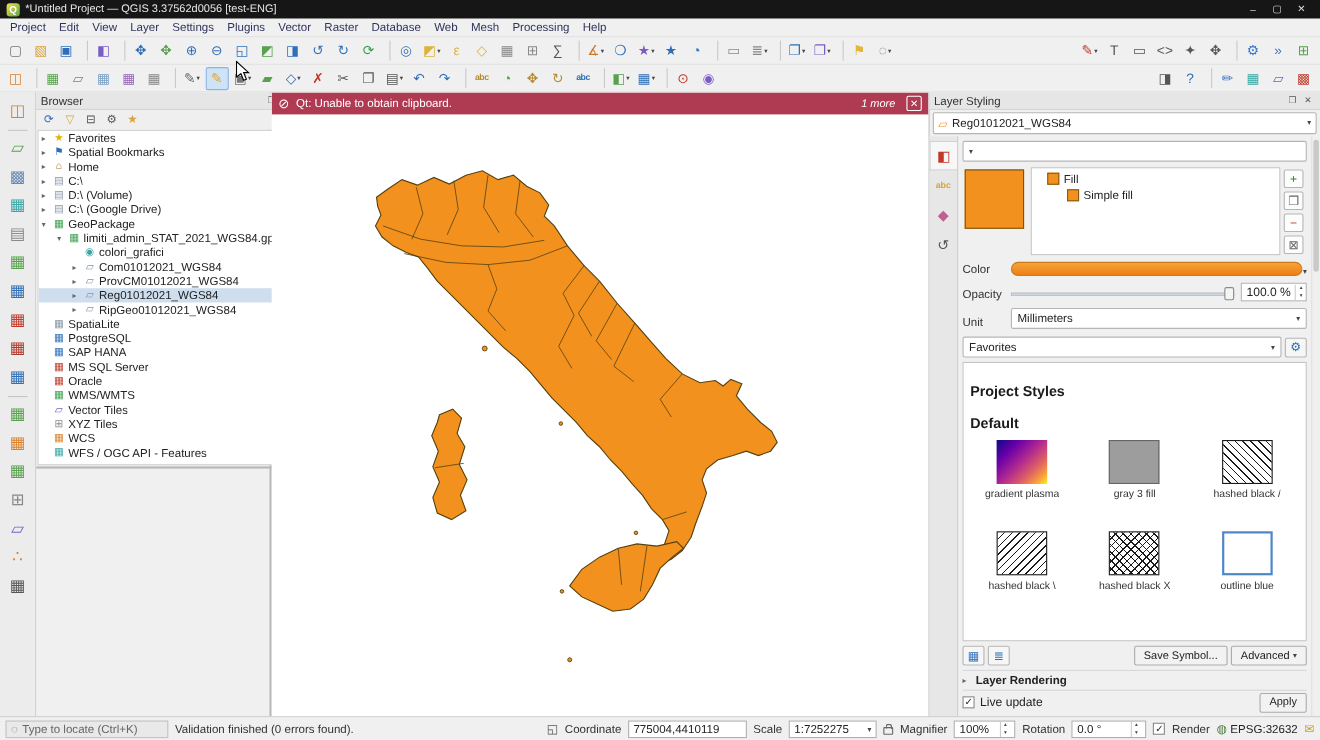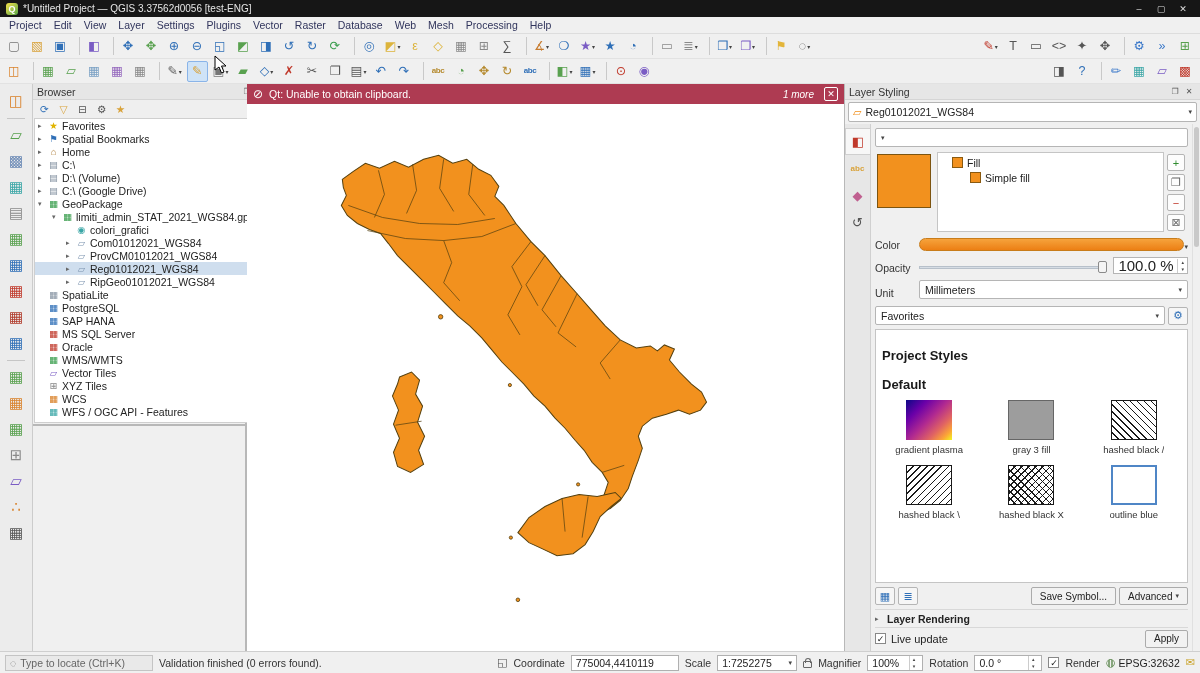--- a/index.html
+++ b/index.html
@@ -97,29 +97,29 @@
 .sym-chip{width:11px;height:11px;background:var(--accent);border:1px solid #8a5a10;margin-right:4px;flex:none}
 .sym-btns{width:24px;display:flex;flex-direction:column;gap:3px;align-items:center;padding-top:2px;flex:none}
 .sym-btn{width:18px;height:17px;background:#fdfdfd;border:1px solid #b5b5b5;border-radius:2px;display:flex;align-items:center;justify-content:center;font-size:11px}
 .prop-row{display:flex;align-items:flex-end;margin-top:6px;flex:none}
 .prop-label{width:44px;font-size:10.5px;color:#333;flex:none}
 .colorbar{flex:1;height:13px;border-radius:7px;background:linear-gradient(180deg,#f6a33c,#ec7f14);border:1px solid #c87c1a}
 .slider{position:relative;height:14px;flex:1;margin-right:6px}
 .slider .groove{position:absolute;top:6px;left:0;right:0;height:3px;background:#d6dde5;border:1px solid #b7c0ca}
 .slider .handle{position:absolute;top:1px;right:0;width:9px;height:12px;background:#f4f4f4;border:1px solid #8a8a8a;border-radius:2px}
 .spin{display:flex;align-items:center;background:#fff;border:1px solid #b5b5b5;height:17px;flex:none}
-.spin .sval{padding:0 4px;font-size:15px;white-space:nowrap}
+.spin .sval{padding:0 4px;font-size:11px;white-space:nowrap}
 .steppers{display:flex;flex-direction:column;border-left:1px solid #ccc}
 .steppers span{font-size:5px;line-height:7px;padding:0 3px;color:#444}
 .fav-bar{display:flex;align-items:center;margin-top:7px;gap:3px;flex:none}
 .fav-bar .combo{flex:1}
 .mini-btn{width:20px;height:18px;background:#f6f6f6;border:1px solid #b5b5b5;border-radius:2px;display:flex;align-items:center;justify-content:center;font-size:11px}
 .styles-box{flex:1;background:#fff;border:1px solid #c5c5c5;margin-top:4px;overflow:hidden;min-height:0;padding:4px 6px}
 .styles-box h3{font-size:13px;margin:14px 0 4px 0;color:#1a1a1a}
-.style-grid{display:grid;grid-template-columns:repeat(3,1fr);gap:10px 8px;margin-top:8px}
+.style-grid{display:grid;grid-template-columns:repeat(3,1fr);gap:28px 8px;margin-top:8px}
 .style-cell{display:flex;flex-direction:column;align-items:center}
 .style-preview{width:46px;height:40px}
 .style-label{font-size:9.5px;color:#333;margin-top:4px;white-space:nowrap;overflow:hidden;max-width:90px}
 .k-plasma{background:linear-gradient(135deg,#0d0887 0%,#6a00a8 25%,#b12a90 50%,#e16462 72%,#fca636 88%,#f0f921 100%)}
 .k-gray{background:#9d9d9d;border:1px solid #666}
 .k-hash-f{background:repeating-linear-gradient(45deg,#fff 0 4px,#1a1a1a 4px 5px);border:1px solid #1a1a1a}
 .k-hash-b{background:repeating-linear-gradient(135deg,#fff 0 4px,#1a1a1a 4px 5px);border:1px solid #1a1a1a}
 .k-hash-x{background:repeating-linear-gradient(45deg,rgba(255,255,255,0) 0 4px,#1a1a1a 4px 5px),repeating-linear-gradient(135deg,#fff 0 4px,#1a1a1a 4px 5px);border:1px solid #1a1a1a}
 .k-outline{background:#fff;border:2px solid #4f86c6}
 .styles-footer{display:flex;align-items:center;gap:3px;margin-top:4px;flex:none}

